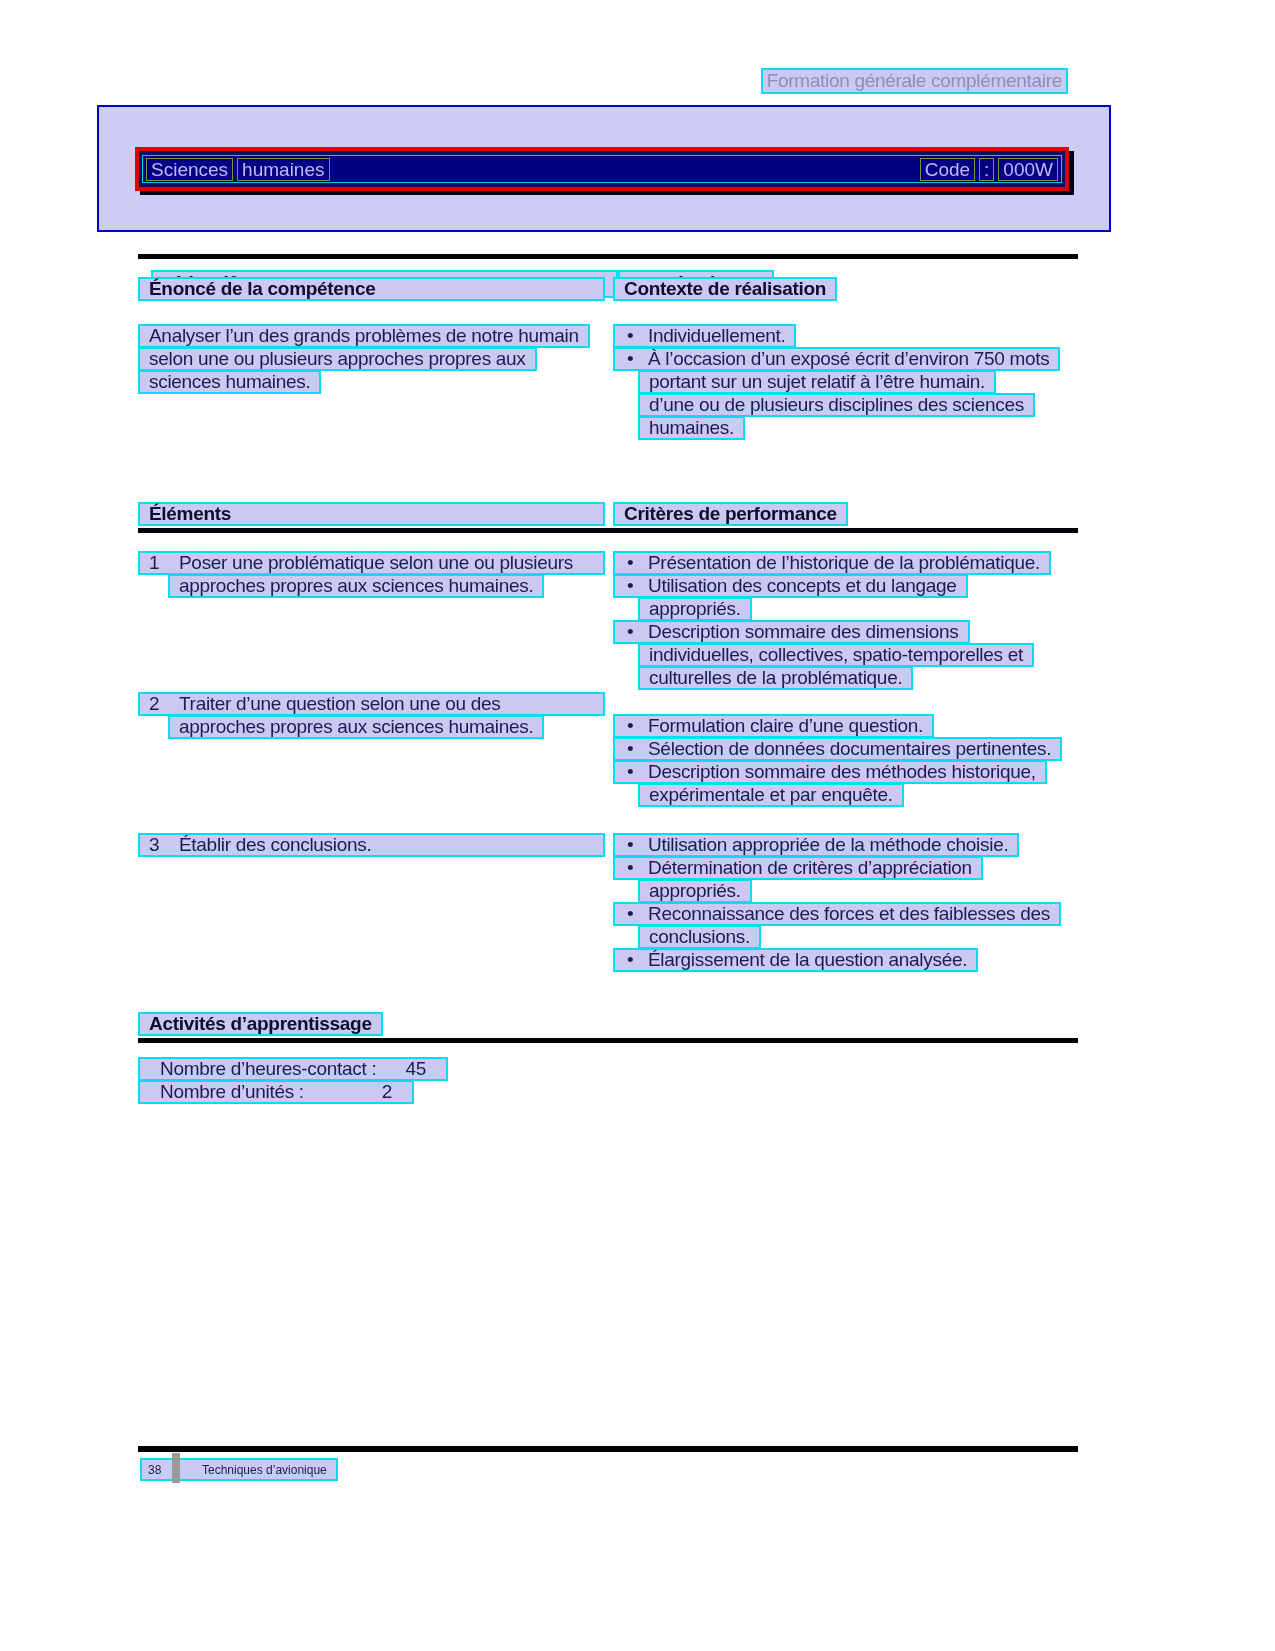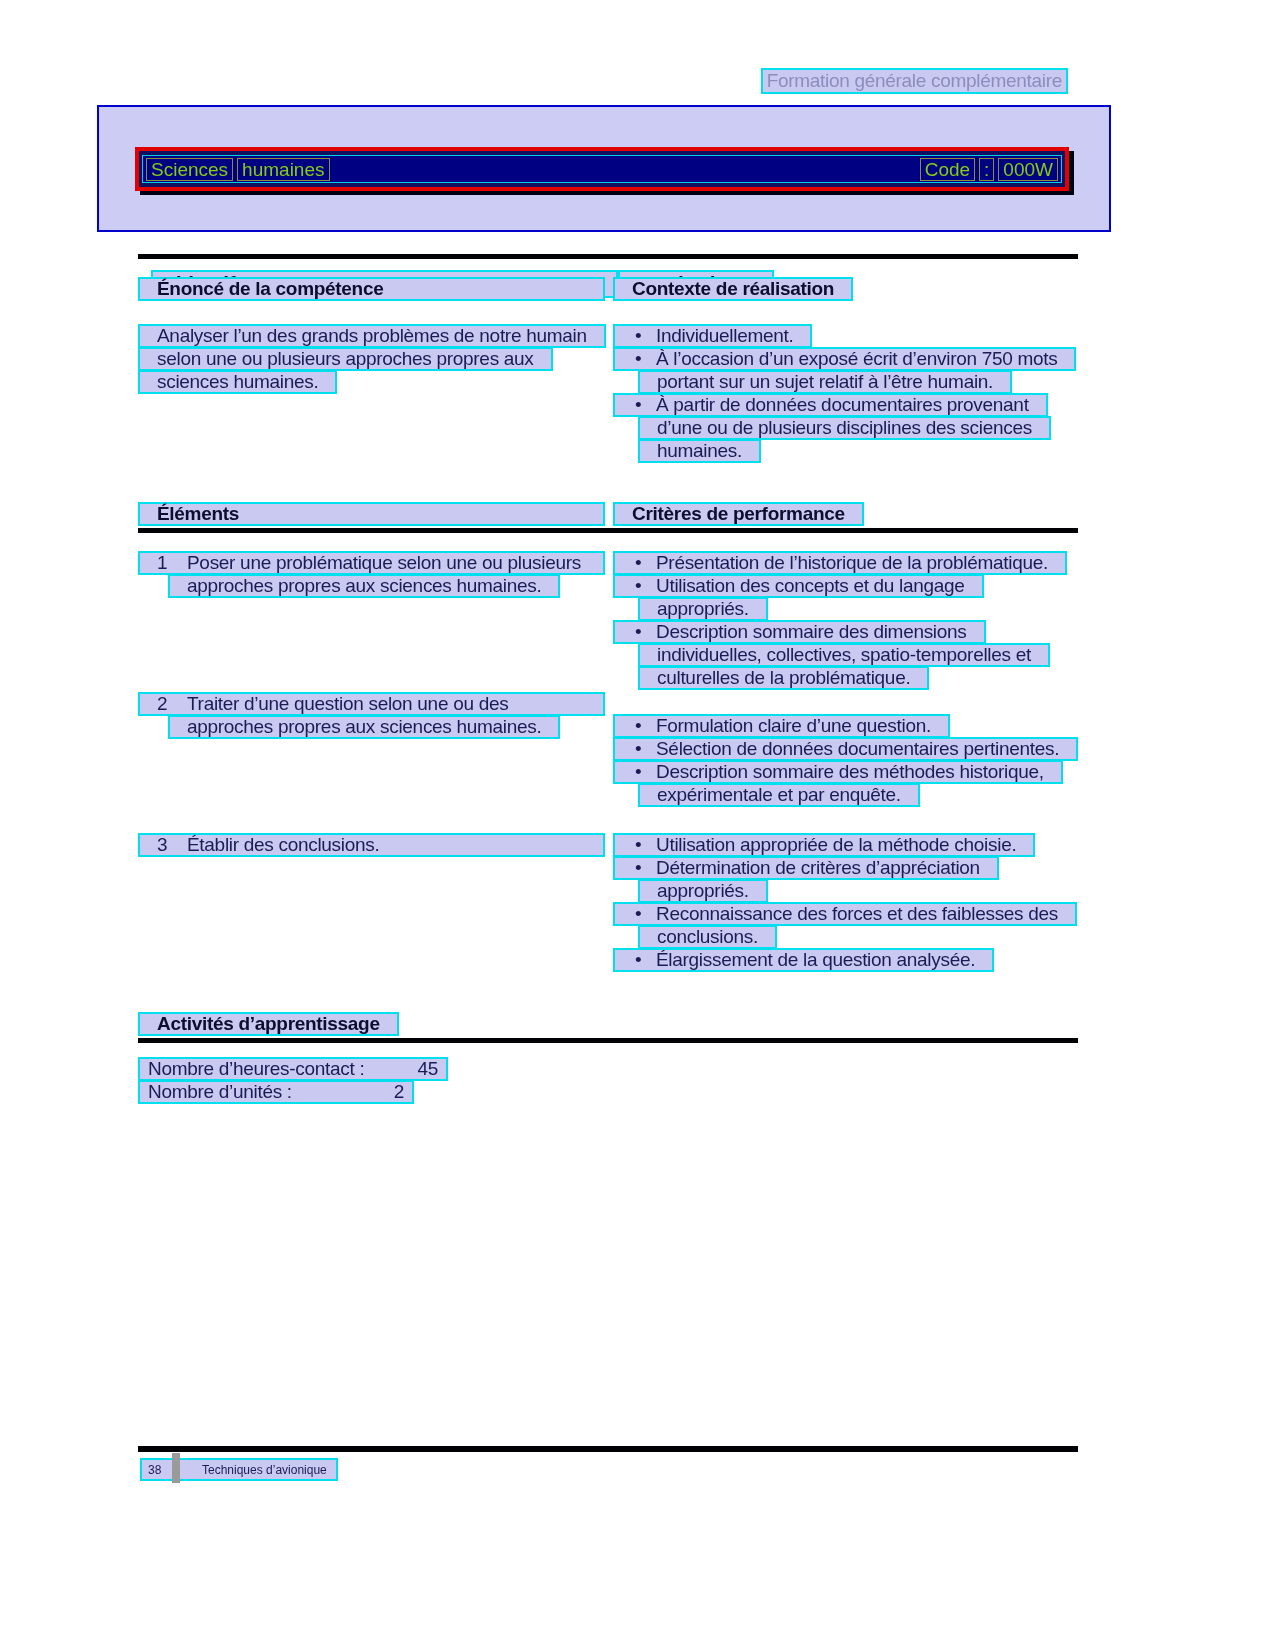--- a/index.html
+++ b/index.html
@@ -10,21 +10,21 @@
     color:#1c1c55;
   }
   #page { position:absolute; inset:0; overflow:hidden; }
 
   
   .hl {
     display:inline-block;
     background:#c9c9f1;
     border:2px solid #00dfee;
     font-size:19px; line-height:20px;
-    padding:0 17px;
+    padding:0 9px;
     white-space:nowrap;
     letter-spacing:-0.3px;
     color:#1c1c55;
     vertical-align:top;
   }
   .bold { font-weight:bold; color:#0d0d2e; }
   .w-full { width:467px; }
   .line { height:23px; }
   .cont25 { padding-left:25px; }
   .cont30 { padding-left:30px; }
@@ -47,21 +47,21 @@
     box-shadow:5px 4px 0 #000014;
   }
   .line-box {
     position:absolute; left:3px; right:3px; top:4px; bottom:4px;
     border:1px solid #00cde8; background:#000082;
     display:flex; align-items:center; justify-content:space-between;
     padding:0 3px;
   }
   .wgroup { display:flex; align-items:center; gap:4px; }
   .wbox {
-    display:inline-block; border:1px solid #8d8d3c; color:#84cc16;
+    display:inline-block; border:1px solid #8d8d3c; color:#c4b5fd;
     font-size:19px; line-height:21px; padding:0 4px; white-space:nowrap;
   }
 
   
   .obj-row { position:absolute; left:151px; top:226px; display:flex; }
   .obj-cell {
     height:28px; font-weight:bold; font-style:italic; font-size:21px;
     line-height:23px; color:#0d0d2e; padding:0 5px;margin-top:44px;
   }
   .obj-c1 { width:467px; }
@@ -71,21 +71,21 @@
   
   .rule { position:absolute; left:138px; width:940px; height:5px; background:#000005; }
 
   
   .dot { display:inline-block; width:24px; padding-left:3px; color:#1c1c55; }
 
   
   .num { display:inline-block; width:30px; }
 
   
-  .kv { display:inline-flex; justify-content:space-between; padding:0 8px; }
+  .kv { display:inline-flex; justify-content:space-between; padding:0 20px; }
   .kv1 { width:310px; }
   .kv2 { width:276px; }
 
   
   .frule { height:6px; }
   .footer { position:absolute; left:140px; top:1458px; }
   .foot-box {
     display:inline-flex; align-items:center; height:23px;
     font-size:12px; line-height:12px; letter-spacing:0;
     padding:0; width:198px;
@@ -144,21 +144,20 @@
 
   <div class="rcol" style="top:324px">
     <div>
       <div class="line"><span class="hl"><span class="dot">•</span><span>Individuellement.</span></span></div>
     </div>
     <div>
       <div class="line"><span class="hl"><span class="dot">•</span><span>À l’occasion d’un exposé écrit d’environ 750 mots</span></span></div>
       <div class="line cont25"><span class="hl">portant sur un sujet relatif à l’être humain.</span></div>
     </div>
     <div>
-      <div class="line"><span class="hl"><span class="dot">•</span><span>À partir de données documentaires provenant</span></span></div>
       <div class="line cont25"><span class="hl">d’une ou de plusieurs disciplines des sciences</span></div>
       <div class="line cont25"><span class="hl">humaines.</span></div>
     </div>
   </div>
 
   <div class="lcol" style="top:502px">
     <span class="hl bold w-full">Éléments</span>
   </div>
   <div class="rcol" style="top:502px">
     <span class="hl bold">Critères de performance</span>

